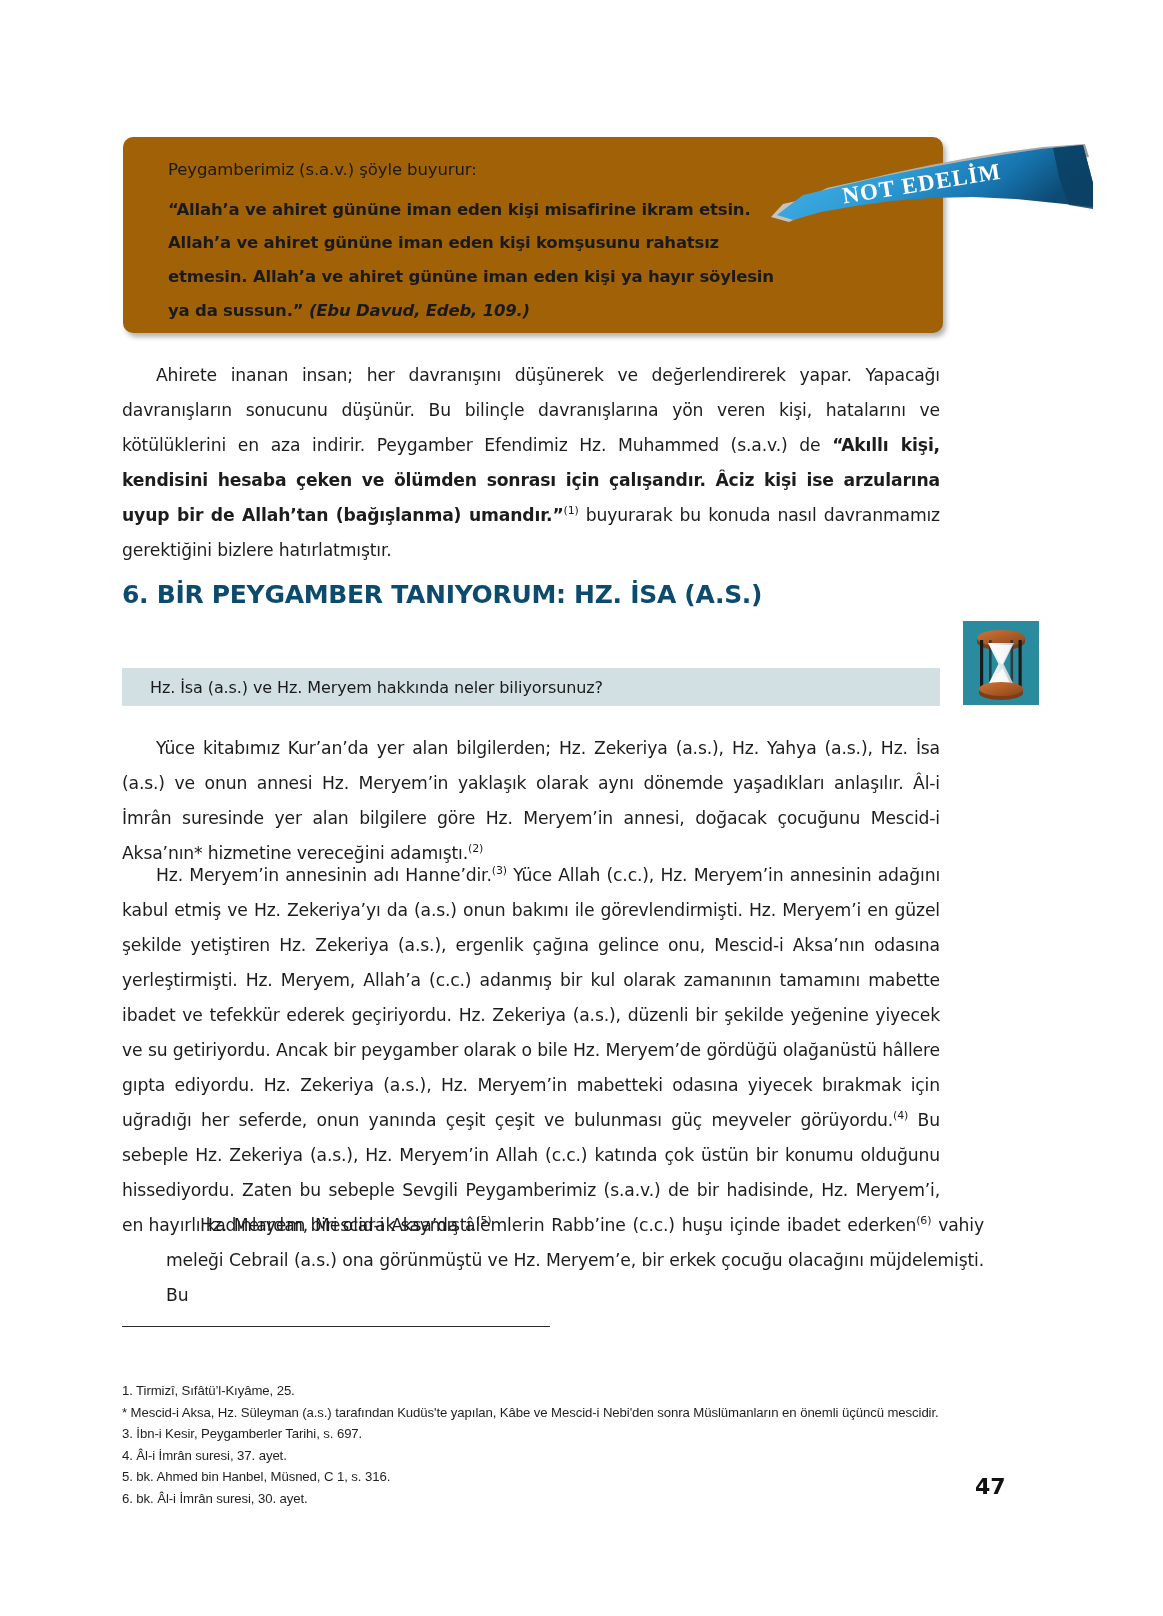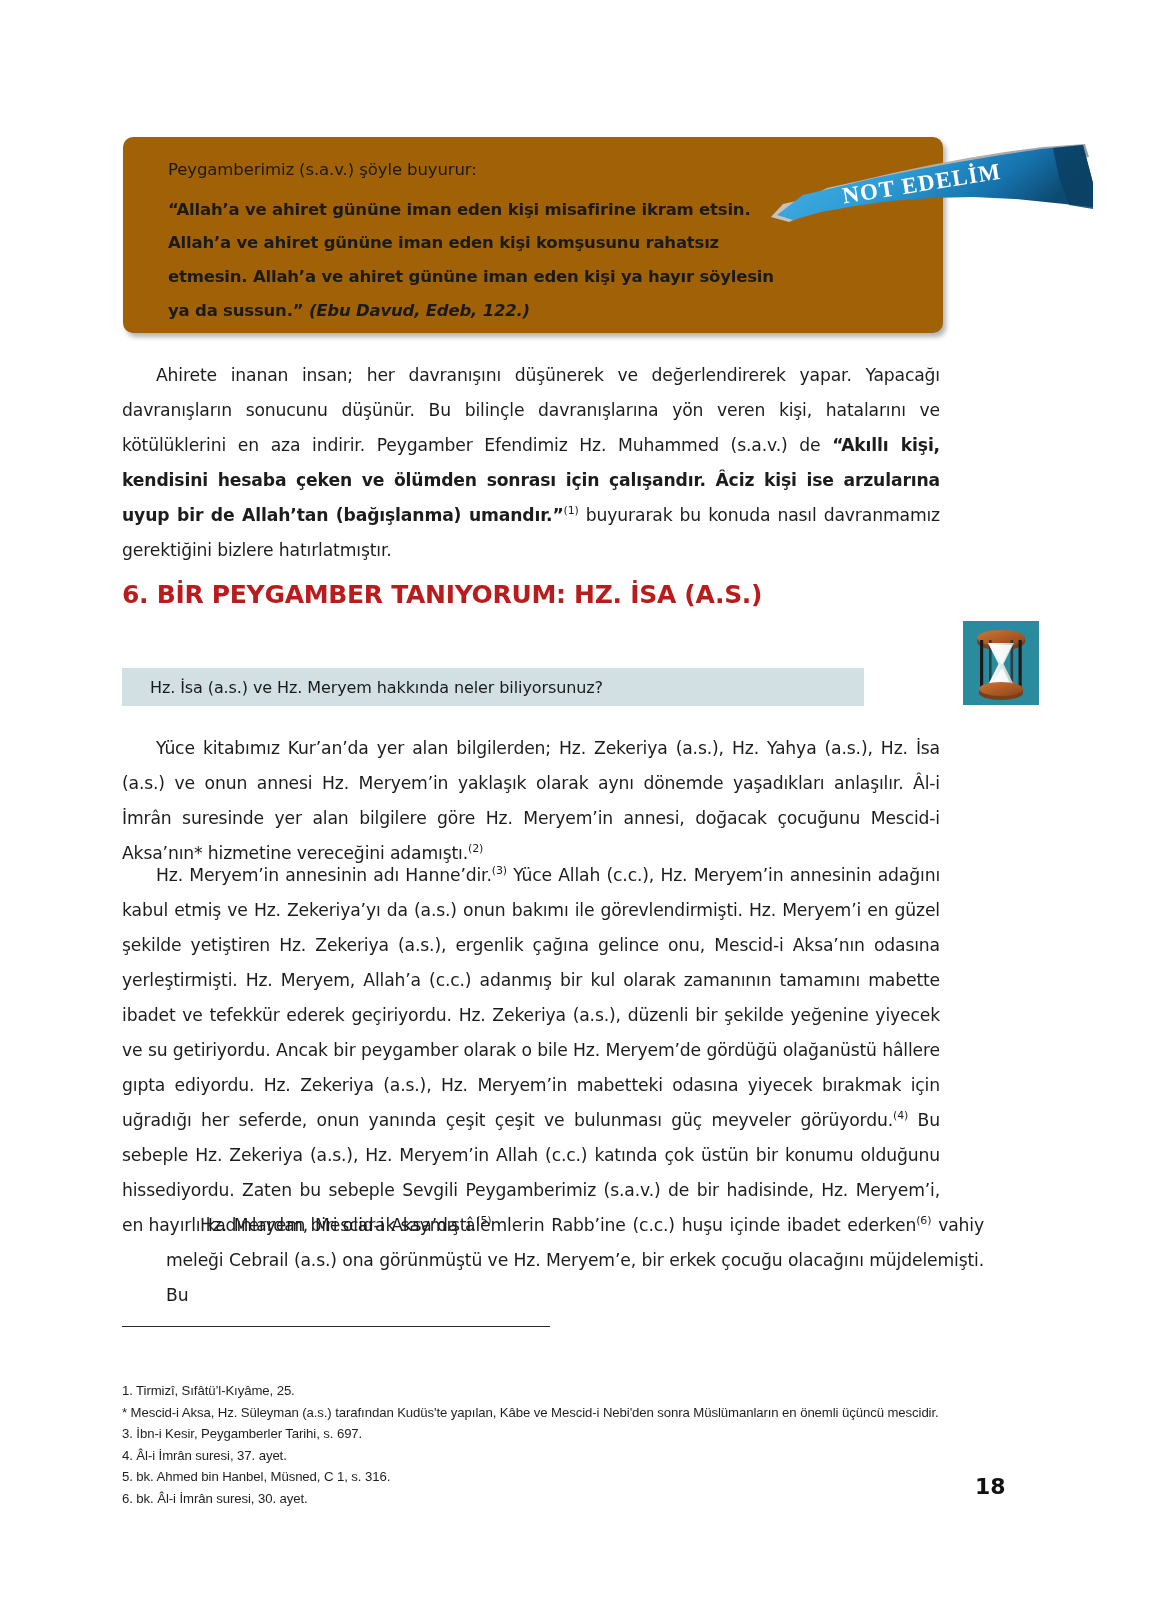--- a/index.html
+++ b/index.html
@@ -93,31 +93,31 @@
     line-height: 0;
   }
 
   
   .section-title {
     position: absolute;
     left: 122px;
     top: 580px;
     font-size: 25px;
     font-weight: bold;
-    color: #b91c1c;
+    color: #0c4a6e;
     letter-spacing: -0.3px;
     white-space: nowrap;
   }
 
   
   .question-strip {
     position: absolute;
     left: 122px;
     top: 668px;
-    width: 742px;
+    width: 818px;
     height: 38px;
     background: #d2e0e4;
     display: flex;
     align-items: center;
   }
   .question-strip .q-text {
     font-size: 16px;
     color: #1a1a1a;
     padding-left: 28px;
     letter-spacing: -0.1px;
@@ -172,21 +172,21 @@
 </style>
 </head>
 <body>
 
 <div class="page">
 
   <div class="hadith-wrap">
     <div class="hadith-box">
       <div class="hadith-inner">
         <p class="hadith-lead">Peygamberimiz (s.a.v.) şöyle buyurur:</p>
-        <p class="hadith-body"><span>“Allah’a ve ahiret gününe iman eden kişi misafirine ikram etsin. Allah’a ve ahiret gününe iman eden kişi komşusunu rahatsız etmesin. Allah’a ve ahiret gününe iman eden kişi ya hayır söylesin ya da sussun.”</span> <span class="src">(Ebu Davud, Edeb, 122.)</span></p>
+        <p class="hadith-body"><span>“Allah’a ve ahiret gününe iman eden kişi misafirine ikram etsin. Allah’a ve ahiret gününe iman eden kişi komşusunu rahatsız etmesin. Allah’a ve ahiret gününe iman eden kişi ya hayır söylesin ya da sussun.”</span> <span class="src">(Ebu Davud, Edeb, 109.)</span></p>
       </div>
     </div>
 
     <div class="ribbon">
       <svg width="330" height="92" viewBox="0 0 330 92" xmlns="http://www.w3.org/2000/svg">
         <defs>
           <linearGradient id="ribGrad" x1="0" y1="0" x2="1" y2="0.3">
             <stop offset="0%" stop-color="#4cb4e6"></stop>
             <stop offset="45%" stop-color="#2e9cd6"></stop>
             <stop offset="78%" stop-color="#1673ad"></stop>
@@ -258,15 +258,15 @@
   <div class="fn-rule"></div>
   <div class="footnotes">
     <div class="footnote">1. Tirmizî, Sıfâtü’l-Kıyâme, 25.</div>
     <div class="footnote">* Mescid-i Aksa, Hz. Süleyman (a.s.) tarafından Kudüs'te yapılan, Kâbe ve Mescid-i Nebi'den sonra Müslümanların en önemli üçüncü mescidir.</div>
     <div class="footnote">3. İbn-i Kesir, Peygamberler Tarihi, s. 697.</div>
     <div class="footnote">4. Âl-i İmrân suresi, 37. ayet.</div>
     <div class="footnote">5. bk. Ahmed bin Hanbel, Müsned, C 1, s. 316.</div>
     <div class="footnote">6. bk. Âl-i İmrân suresi, 30. ayet.</div>
   </div>
 
-  <div class="page-number">18</div>
+  <div class="page-number">47</div>
 
 </div>
 
 </body></html>

